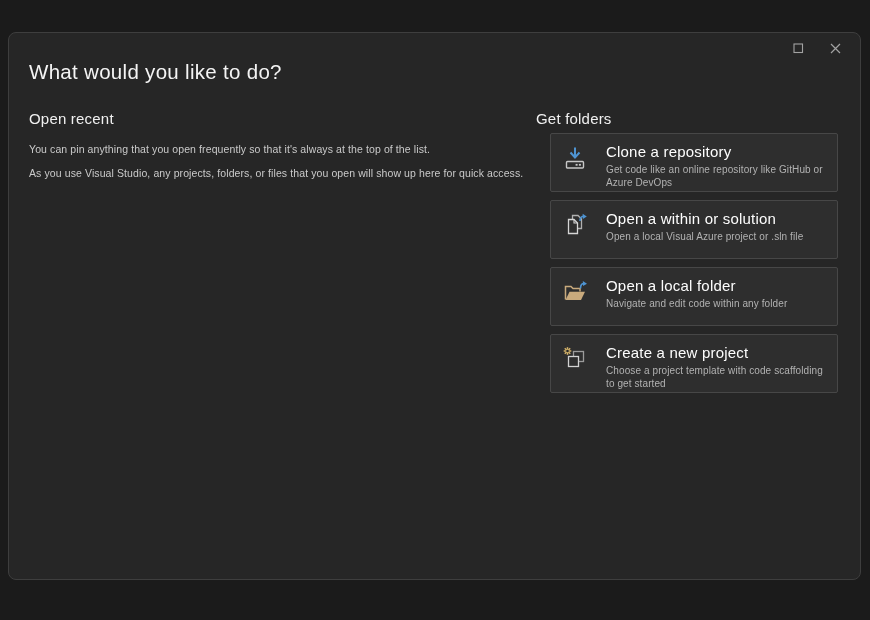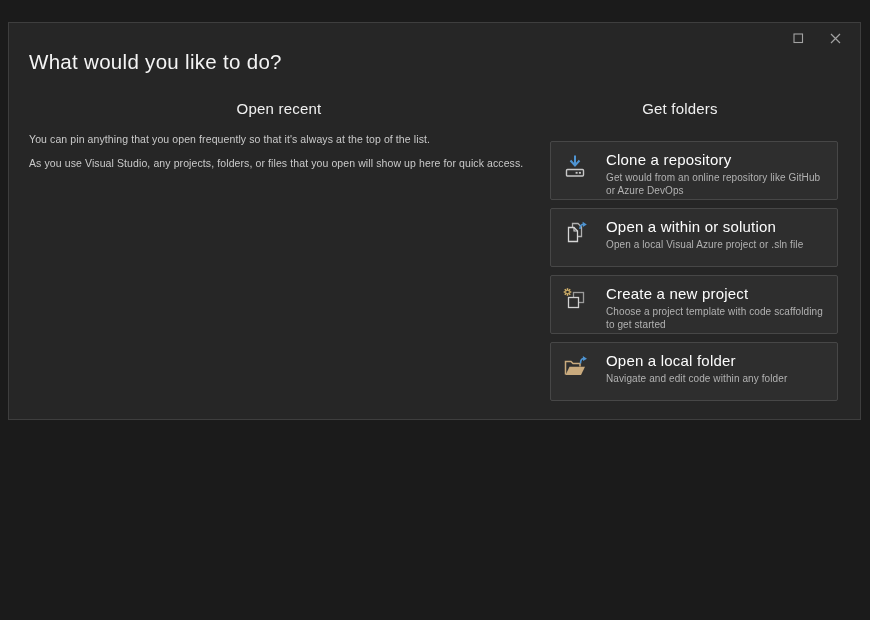--- a/index.html
+++ b/index.html
@@ -5,25 +5,25 @@
   * { margin: 0; padding: 0; box-sizing: border-box; }
   html, body {
     width: 870px; height: 620px;
     background: #1b1b1b;
     font-family: "Liberation Sans", sans-serif;
     overflow: hidden;
     position: relative;
   }
   .window {
     position: absolute;
-    left: 8px; top: 22px;
-    width: 853px; height: 398px;
+    left: 8px; top: 32px;
+    width: 853px; height: 548px;
     background: #262626;
     border: 1px solid #3e3e3e;
-    border-radius: 0;
+    border-radius: 8px;
   }
   .titlebar {
     position: absolute;
     left: 0; top: 0; right: 0;
     height: 26px;
   }
   .window-controls {
     position: absolute;
     top: 5px; right: 14px;
     display: flex;
@@ -50,34 +50,33 @@
   .right-col {
     position: absolute;
     left: 527px; top: 77px;
     width: 288px;
   }
   .section-heading {
     font-size: 15px;
     font-weight: 400;
     color: #f0f0f0;
     letter-spacing: 0.2px;
-    text-align: center;
   }
   .recent-hint {
     margin-top: 16px;
   }
   .recent-hint p {
     font-size: 10.5px;
     color: #cacaca;
     white-space: nowrap;
     margin-bottom: 12px;
     letter-spacing: 0.1px;
   }
   .cards {
-    margin-top: 24px;
+    margin-top: 6px;
     padding-left: 14px;
   }
   .action-card {
     width: 288px;
     height: 59px;
     background: #2e2e2e;
     border: 1px solid #474747;
     border-radius: 2px;
     margin-bottom: 8px;
     display: flex;
@@ -147,37 +146,52 @@
           <svg width="26" height="26" viewBox="0 0 26 26">
             <path d="M13 2.5 V11" stroke="#4e94d2" stroke-width="2" fill="none"></path>
             <path d="M8.5 7.5 L13 12.5 L17.5 7.5" stroke="#4e94d2" stroke-width="2" fill="none"></path>
             <rect x="4.5" y="16.5" width="17" height="6.5" rx="1" stroke="#c8c8c8" stroke-width="1.4" fill="none"></rect>
             <rect x="13.6" y="18.9" width="2" height="1.8" fill="#c8c8c8"></rect>
             <rect x="16.9" y="18.9" width="2" height="1.8" fill="#c8c8c8"></rect>
           </svg>
         </div>
         <div class="card-text">
           <div class="card-title">Clone a repository</div>
-          <div class="card-desc">Get would from an online repository like GitHub or Azure DevOps</div>
+          <div class="card-desc">Get code like an online repository like GitHub or Azure DevOps</div>
         </div>
       </div>
 
       <div class="action-card">
         <div class="card-icon">
           <svg width="26" height="26" viewBox="0 0 26 26">
             <path d="M10.5 3.5 h5.5 l3.5 3.5 v9.5 h-9 z" fill="none" stroke="#b0b0b0" stroke-width="1.3"></path>
             <path d="M6.5 7.5 h5.5 l3.5 3.5 v10.5 h-9 z" fill="#2e2e2e" stroke="#d6d6d6" stroke-width="1.3"></path>
             <path d="M12 7.5 v3.5 h3.5" fill="none" stroke="#d6d6d6" stroke-width="1.1"></path>
             <path d="M18 9 C18 5.5 19.8 4.2 22 4.3" stroke="#4e94d2" stroke-width="1.6" fill="none"></path>
             <polygon points="20.6,1.8 24.8,4.5 20.9,6.9" fill="#4e94d2"></polygon>
           </svg>
         </div>
         <div class="card-text">
           <div class="card-title">Open a within or solution</div>
           <div class="card-desc">Open a local Visual Azure project or .sln file</div>
+        </div>
+      </div>
+
+      <div class="action-card">
+        <div class="card-icon">
+          <svg width="26" height="26" viewBox="0 0 26 26">
+            <path d="M3.5 20.5 V7.5 h5.5 l2 2 h7 v3" fill="none" stroke="#c9aa7d" stroke-width="1.5"></path>
+            <polygon points="3.5,21 7.5,12.8 23,12.8 19,21" fill="#c9aa7d"></polygon>
+            <path d="M18.5 9.5 C18.5 5.8 20 4.4 22.2 4.5" stroke="#4e94d2" stroke-width="1.6" fill="none"></path>
+            <polygon points="20.8,2 25,4.7 21.1,7.1" fill="#4e94d2"></polygon>
+          </svg>
+        </div>
+        <div class="card-text">
+          <div class="card-title">Open a local folder</div>
+          <div class="card-desc">Navigate and edit code within any folder</div>
         </div>
       </div>
 
       <div class="action-card">
         <div class="card-icon">
           <svg width="26" height="26" viewBox="0 0 26 26">
             <rect x="11.5" y="5.5" width="10" height="10" fill="none" stroke="#9b9b9b" stroke-width="1.3"></rect>
             <rect x="6.5" y="10.5" width="10" height="10" fill="#2e2e2e" stroke="#d2d2d2" stroke-width="1.3"></rect>
             <g stroke="#d4b36a" stroke-width="1.5">
               <path d="M5.5 1.2 V8.8"></path>
@@ -187,31 +201,16 @@
             </g>
             <circle cx="5.5" cy="5" r="1.3" fill="#262626"></circle>
           </svg>
         </div>
         <div class="card-text">
           <div class="card-title">Create a new project</div>
           <div class="card-desc">Choose a project template with code scaffolding to get started</div>
         </div>
       </div>
 
-      <div class="action-card">
-        <div class="card-icon">
-          <svg width="26" height="26" viewBox="0 0 26 26">
-            <path d="M3.5 20.5 V7.5 h5.5 l2 2 h7 v3" fill="none" stroke="#c9aa7d" stroke-width="1.5"></path>
-            <polygon points="3.5,21 7.5,12.8 23,12.8 19,21" fill="#c9aa7d"></polygon>
-            <path d="M18.5 9.5 C18.5 5.8 20 4.4 22.2 4.5" stroke="#4e94d2" stroke-width="1.6" fill="none"></path>
-            <polygon points="20.8,2 25,4.7 21.1,7.1" fill="#4e94d2"></polygon>
-          </svg>
-        </div>
-        <div class="card-text">
-          <div class="card-title">Open a local folder</div>
-          <div class="card-desc">Navigate and edit code within any folder</div>
-        </div>
-      </div>
-
     </div>
   </div>
 
 </div>
 
 </body></html>

